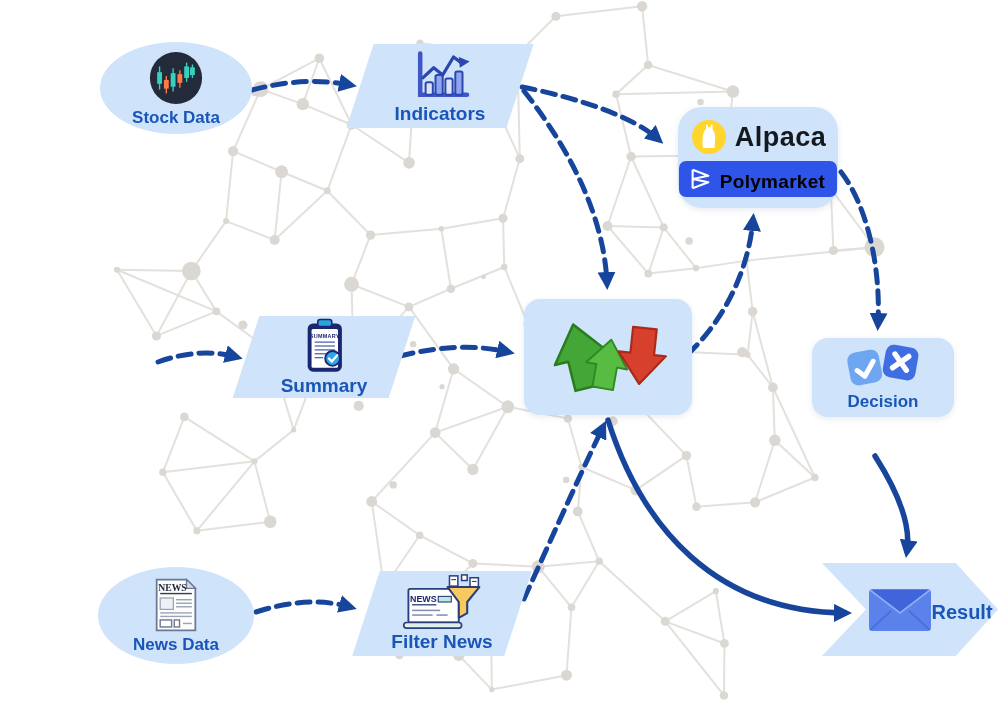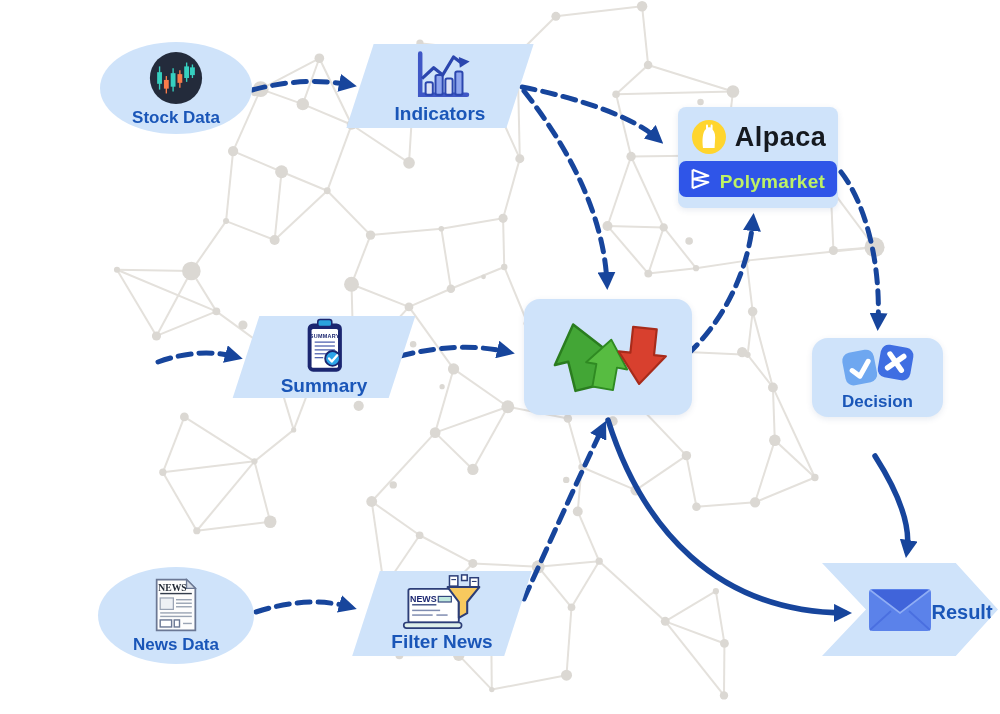--- a/index.html
+++ b/index.html
@@ -10,28 +10,28 @@
         justify-content:center;box-sizing:border-box;}
   .fill{background:#cfe3fa;}
   .ellipse{border-radius:50%;}
   .rrect{border-radius:16px;box-shadow:0 2px 6px rgba(30,60,120,.10);}
   .para{transform:skewX(-18deg);}
   .para-inner{transform:skewX(18deg);display:flex;flex-direction:column;align-items:center;
         justify-content:center;width:100%;height:100%;}
   .lbl{color:#1a56b8;font-weight:700;line-height:1.1;white-space:nowrap;}
   .lbl-s{font-size:17px;}
   .lbl-m{font-size:19px;}
-  .broker{position:absolute;z-index:2;background:#cfe3fa;border-radius:8px;
+  .broker{position:absolute;z-index:2;background:#cfe3fa;border-radius:24px;
         display:flex;flex-direction:column;align-items:center;justify-content:center;gap:5px;
         box-shadow:0 2px 6px rgba(30,60,120,.10);}
   .alpaca-row{display:flex;align-items:center;gap:7px;}
   .alpaca-txt{font-size:27px;font-weight:800;color:#15191f;letter-spacing:.5px;}
   .poly-bar{display:flex;align-items:center;gap:8px;background:#2f55e8;border-radius:7px;
         padding:4px 12px 4px 9px;}
-  .poly-txt{font-size:19px;font-weight:700;color:#bef264;letter-spacing:.3px;margin-top:6px;}
+  .poly-txt{font-size:19px;font-weight:700;color:#000000;letter-spacing:.3px;margin-top:6px;}
   .result-shape{position:absolute;z-index:2;background:#cfe3fa;
         clip-path:polygon(0% 0%,76% 0%,100% 50%,76% 100%,0% 100%,25% 50%);
         display:flex;flex-direction:row;align-items:center;justify-content:center;
         padding-left:42px;box-sizing:border-box;}
   .icon{display:block;}
   .gap2{margin-top:2px;} .gap4{margin-top:4px;}
 </style>
 </head>
 <body>
 
@@ -381,21 +381,21 @@
       </g>
       <g transform="translate(62,54) rotate(10) scale(0.95)">
         <path d="M-11,26 L-11,2 L-22,2 L0,-26 L22,2 L11,2 L11,26 Z" fill="#57bc41" stroke="#2f8a22" stroke-width="2" stroke-linejoin="round"></path>
       </g>
       <g transform="translate(97,46) rotate(186) scale(1.08)">
         <path d="M-11,26 L-11,2 L-22,2 L0,-26 L22,2 L11,2 L11,26 Z" fill="#d8402e" stroke="#a82b1a" stroke-width="2" stroke-linejoin="round"></path>
       </g>
     </svg>
   </div>
 
-  <div class="node fill rrect" style="left:812px;top:338px;width:131px;height:79px;">
+  <div class="node fill rrect" style="left:812px;top:338px;width:142px;height:79px;">
     <svg class="icon" width="88" height="48" viewBox="0 0 88 48">
       <g transform="rotate(-11 26 26)">
         <rect x="10" y="8" width="32" height="33" rx="8" fill="#6ea7f0"></rect>
         <path d="M18,26 l6.5,7 l11,-13" fill="none" stroke="#fff" stroke-width="5" stroke-linecap="round" stroke-linejoin="round"></path>
       </g>
       <g transform="rotate(10 61 20)">
         <rect x="45" y="3" width="33" height="33" rx="8" fill="#3f6ee2"></rect>
         <path d="M54.5,12 l14,14 M68.5,12 l-14,14" stroke="#fff" stroke-width="5.4" stroke-linecap="round"></path>
       </g>
     </svg>

